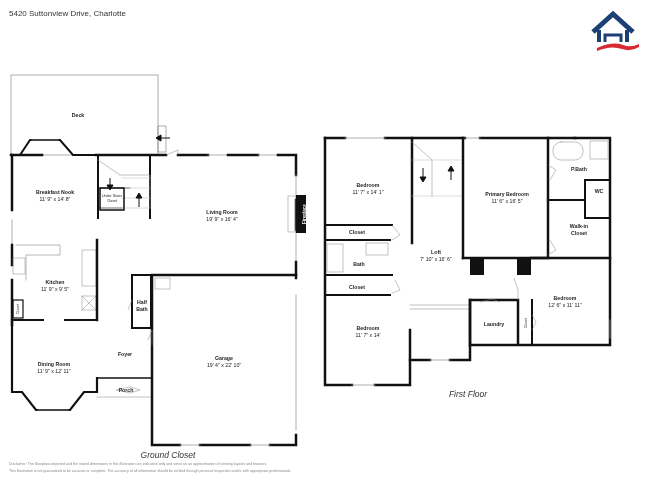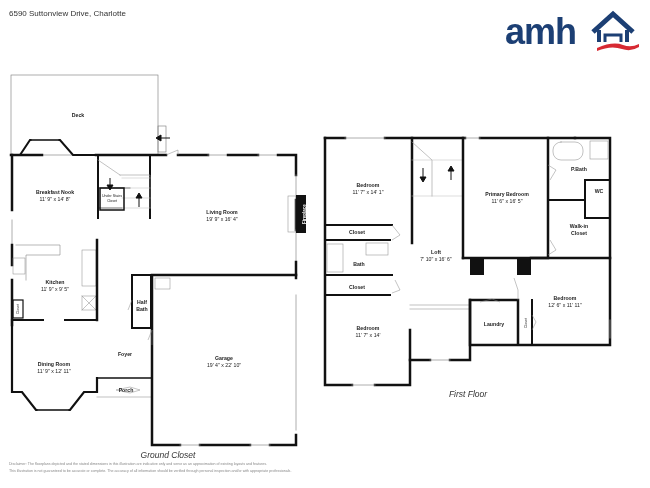--- a/index.html
+++ b/index.html
@@ -10,24 +10,23 @@
   .plan { position:absolute; left:0; top:0; }
   .lbl { position:absolute; font-size:5.2px; text-align:center; color:#222; white-space:nowrap; transform:translate(-50%,-50%); line-height:1.35; }
   .lbl b { font-weight:bold; display:block; }
   .floor-label { position:absolute; font-size:8.5px; color:#333; transform:translateX(-50%); white-space:nowrap;font-style:italic; }
   .disclaimer { position:absolute; left:9px; top:461px; font-size:3.6px; color:#888; line-height:7px; }
   .fireplace-label { position:absolute; left:304px; top:214px; font-size:4.5px; color:#fff; transform:translate(-50%,-50%) rotate(-90deg); font-weight:bold; white-space:nowrap; }
 </style>
 </head>
 <body>
 
-<div class="address">6590 Suttonview Drive, Charlotte</div>
+<div class="address">5420 Suttonview Drive, Charlotte</div>
 
 <div class="logo">
-  <span class="logo-text">amh</span>
   <svg width="140" height="45" style="position:absolute;left:0;top:0">
     <path d="M88 24 L108 6 L128 24" fill="none" stroke="#1c3f74" stroke-width="5" stroke-linejoin="miter"></path>
     <path d="M94 22 L94 34 M122 22 L122 34" stroke="#1c3f74" stroke-width="4"></path>
     <path d="M100 34 L100 27 L116 27 L116 34" fill="none" stroke="#1c3f74" stroke-width="3"></path>
     <path d="M92 40 Q108 33 118 37 Q126 40 134 36 L134 39 Q126 44 117 41 Q106 37 92 43 Z" fill="#d72a33"></path>
   </svg>
 </div>
 
 <svg class="plan" width="650" height="488" viewBox="0 0 650 488">
   <g fill="none" stroke="#111" stroke-linecap="square">

